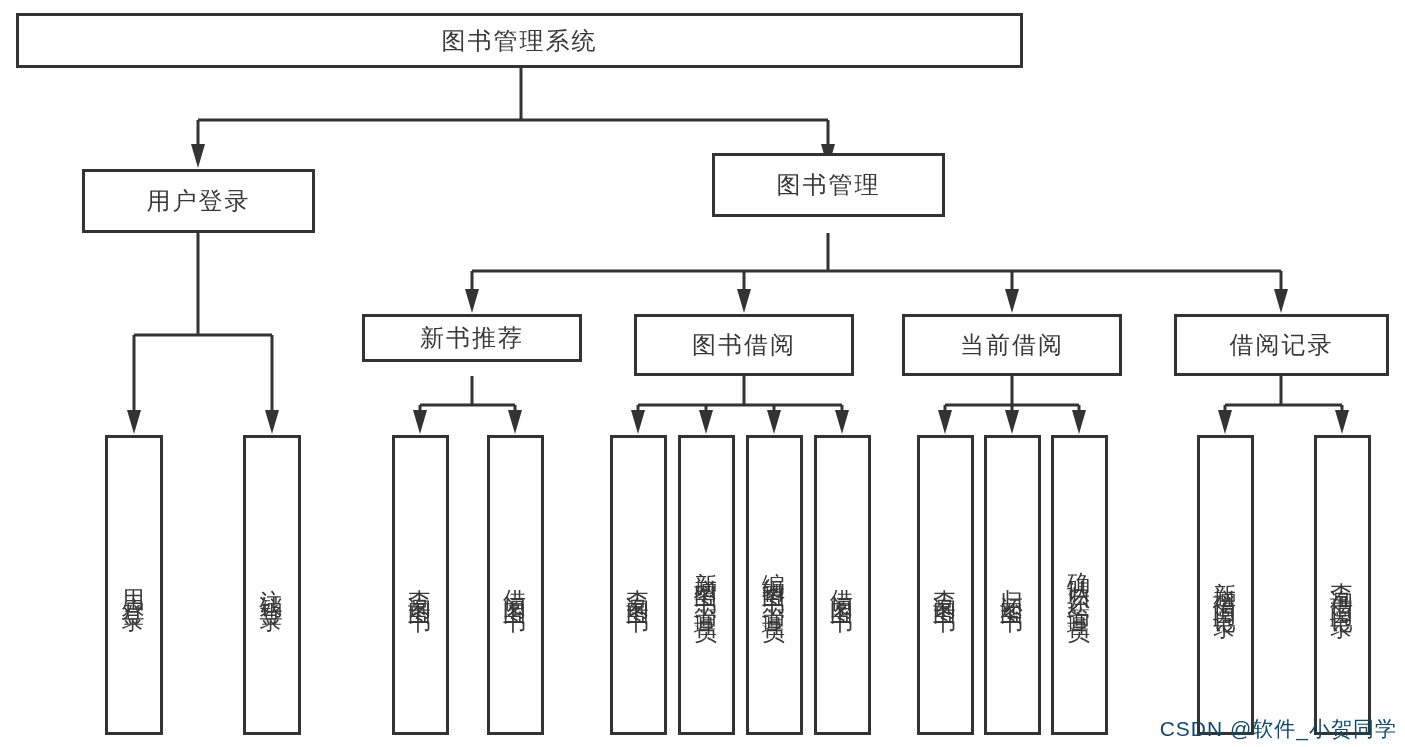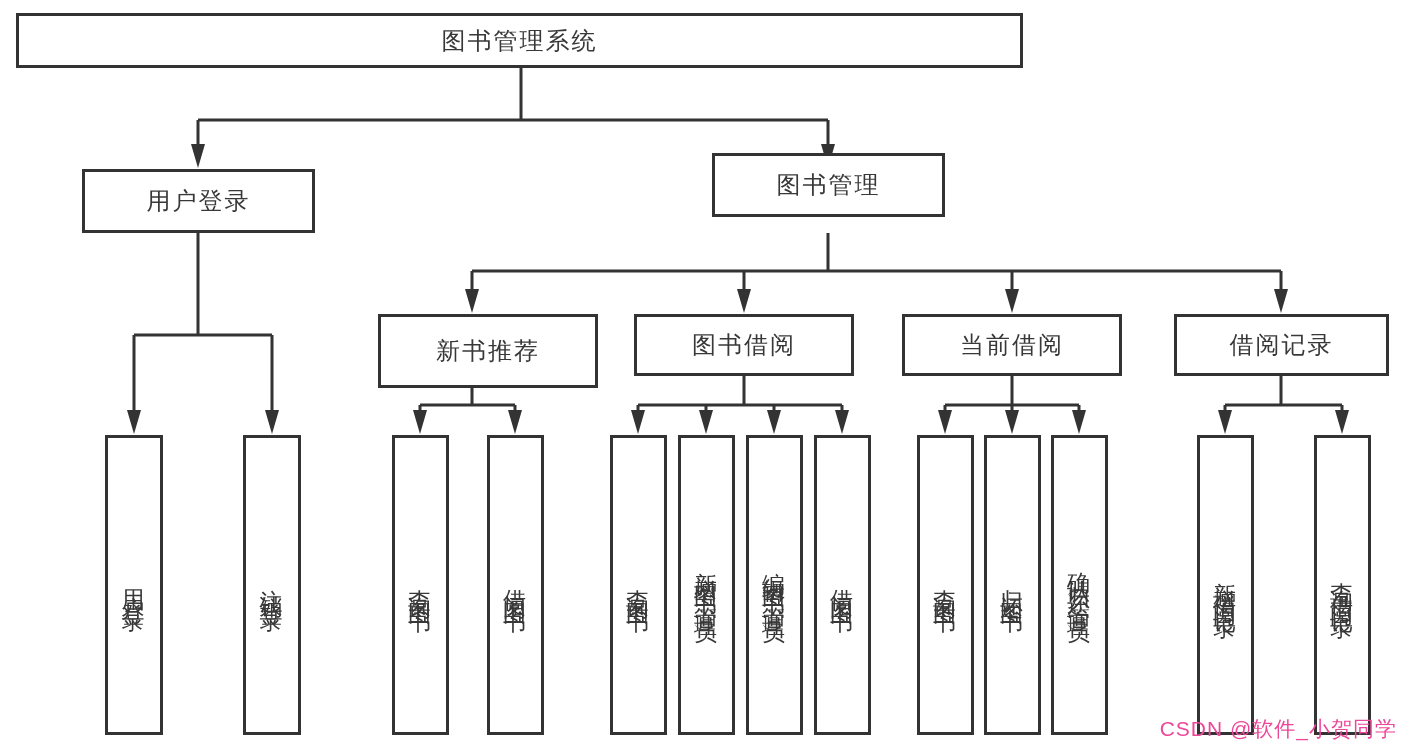--- a/index.html
+++ b/index.html
@@ -97,21 +97,21 @@
     <span class="hlabel">图书管理系统</span>
   </div>
 
   <div class="box" style="left:82px; top:169px; width:233px; height:64px;">
     <span class="hlabel">用户登录</span>
   </div>
   <div class="box" style="left:712px; top:153px; width:233px; height:64px;">
     <span class="hlabel">图书管理</span>
   </div>
 
-  <div class="box" style="left:378px; top:314px; width:220px; height:74px;">
+  <div class="box" style="left:362px; top:314px; width:220px; height:48px;">
     <span class="hlabel">新书推荐</span>
   </div>
   <div class="box" style="left:634px; top:314px; width:220px; height:62px;align-items:center;">
     <span class="hlabel">图书借阅</span>
   </div>
   <div class="box" style="left:902px; top:314px; width:220px; height:62px;">
     <span class="hlabel">当前借阅</span>
   </div>
   <div class="box" style="left:1174px; top:314px; width:215px; height:62px;">
     <span class="hlabel">借阅记录</span>
@@ -154,15 +154,15 @@
     <span class="vtext">确认归还（管理员）</span>
   </div>
 
   <div class="box" style="left:1197px; top:435px; width:57px; height:300px;">
     <span class="vtext">新增借阅记录</span>
   </div>
   <div class="box" style="left:1314px; top:435px; width:57px; height:300px;">
     <span class="vtext">查询借阅记录</span>
   </div>
 
-  <div class="watermark" style="color: #ec4899; margin-top: 47px;">CSDN @软件_小贺同学</div>
+  <div class="watermark" style="color: #0c4a6e; margin-top: 47px;">CSDN @软件_小贺同学</div>
 
 </div>
 
 </body></html>

